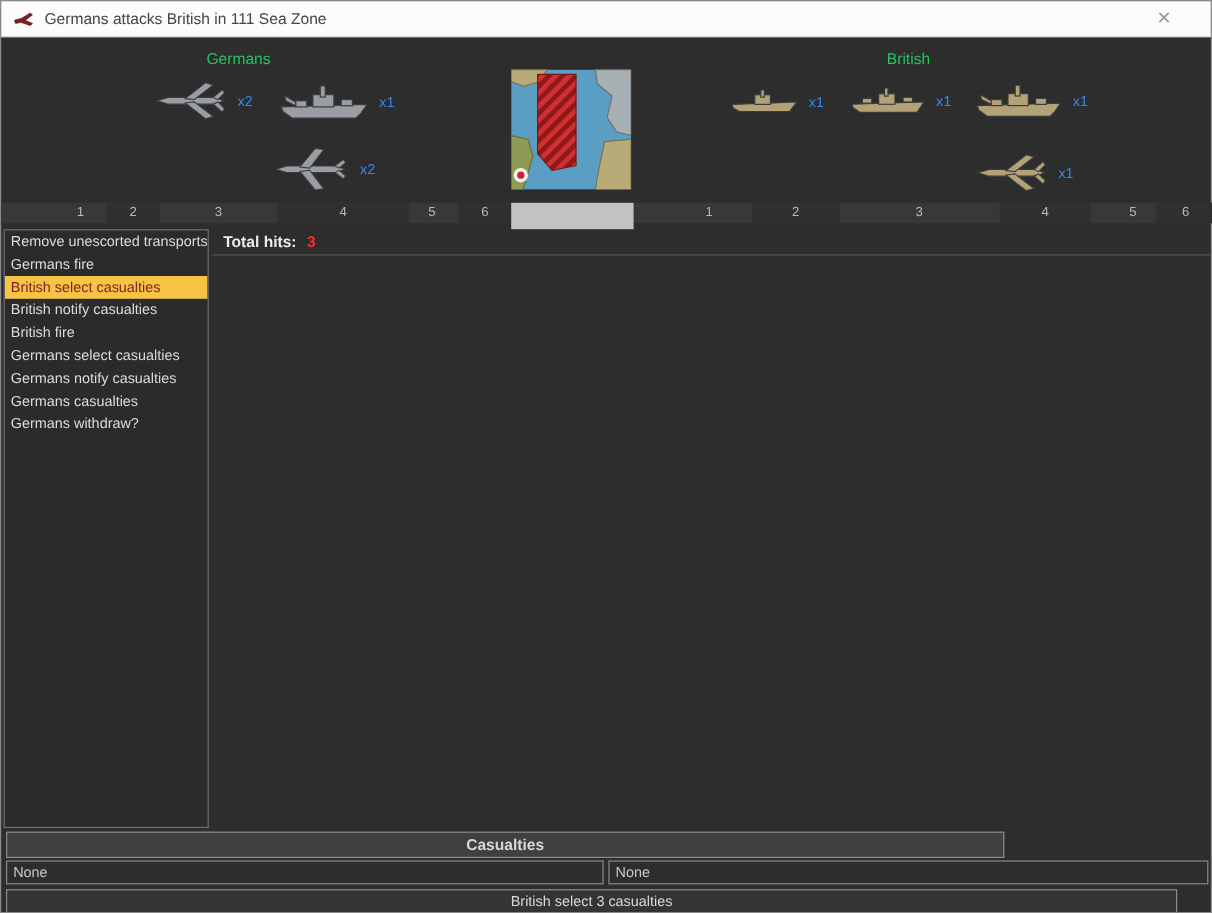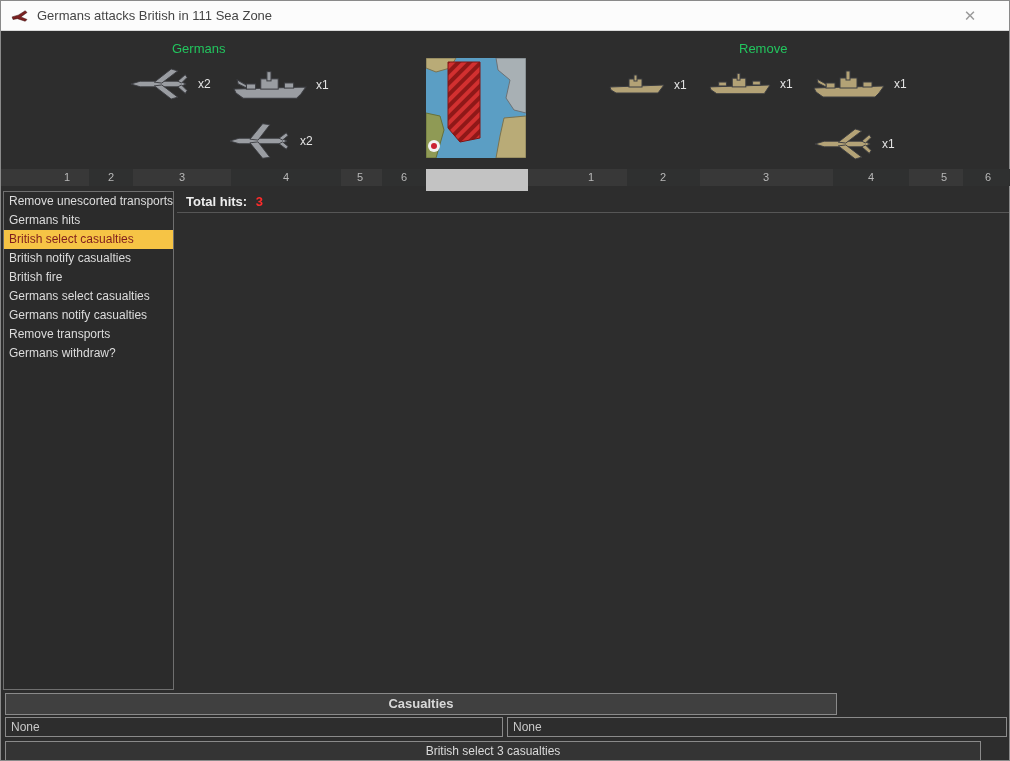--- a/index.html
+++ b/index.html
@@ -10,21 +10,21 @@
   
   .titlebar{position:absolute;left:0;top:0;right:0;height:30px;background:#fcfcfc;border-bottom:1px solid #d9d9d9;display:flex;align-items:center;padding:0 22px 0 10px;gap:8px}
   .titlebar .title{font-size:13px;color:#454545}
   .titlebar .close{margin-left:auto;width:34px;height:30px;text-align:center;line-height:30px;color:#9a9a9a;font-size:15px;cursor:pointer}
 
   .content{position:absolute;left:0;top:30px;right:0;bottom:0}
 
   
   .faction-label{position:absolute;font-size:13px;color:#22c55e;width:100px;text-align:left}
   .unit{position:absolute;display:flex;align-items:center;gap:9px}
-  .unit .count{font-size:12px;color:#e5e5e5}
+  .unit .count{font-size:12px;color:#3b82f6}
   .german{color:#9a9da2}
   .british{color:#b3a276}
   .unit svg use{fill:currentColor;stroke:#3b3c40;stroke-width:1}
   .map{position:absolute;left:425px;top:27px;width:100px;height:100px}
 
   
   .dice-strip{position:absolute;left:0;top:138px;width:1010px;height:17px}
   .band{position:absolute;top:0;height:17px}
   .band.base{background:#383838}
   .band.dark{background:#2f3030}
@@ -97,21 +97,21 @@
           <path d="M1 9 L8 7 L16 2 L18 4 L11 9 L18 12 L16 14 L7 11 L2 12 Z" fill="#7c2020" stroke="#3a1010" stroke-width="0.6"></path>
         </svg>
     </span>
     <span class="title">Germans attacks British in 111 Sea Zone</span>
     <span class="close">✕</span>
   </div>
 
   <div class="content">
 
     <div class="faction-label" style="left:171px;top:10px">Germans</div>
-    <div class="faction-label" style="left:738px;top:10px">Remove</div>
+    <div class="faction-label" style="left:738px;top:10px">British</div>
 
     <div class="unit german" style="left:128px;top:32px">
       <svg width="60" height="42">
           <use href="#sym-fighter"></use>
         </svg>
       <span class="count">x2</span>
     </div>
     <div class="unit german" style="left:232px;top:38px">
       <svg width="74" height="32">
           <use href="#sym-battleship"></use>
@@ -188,27 +188,27 @@
       <span class="dice-num" style="left:662px">2</span>
       <span class="dice-num" style="left:765px">3</span>
       <span class="dice-num" style="left:870px">4</span>
       <span class="dice-num" style="left:943px">5</span>
       <span class="dice-num" style="left:987px">6</span>
     </div>
     <div class="dice-center"></div>
 
     <div class="steps">
       <div class="step">Remove unescorted transports</div>
-      <div class="step">Germans hits</div>
+      <div class="step">Germans fire</div>
       <div class="step selected">British select casualties</div>
       <div class="step">British notify casualties</div>
       <div class="step">British fire</div>
       <div class="step">Germans select casualties</div>
       <div class="step">Germans notify casualties</div>
-      <div class="step">Remove transports</div>
+      <div class="step">Germans casualties</div>
       <div class="step">Germans withdraw?</div>
     </div>
 
     <div class="hits-row">
       <span>Total hits:</span>
       <span class="hits-value">3</span>
     </div>
 
     <div class="cas-header">Casualties</div>
     <div class="cas-panel cas-left">None</div>

